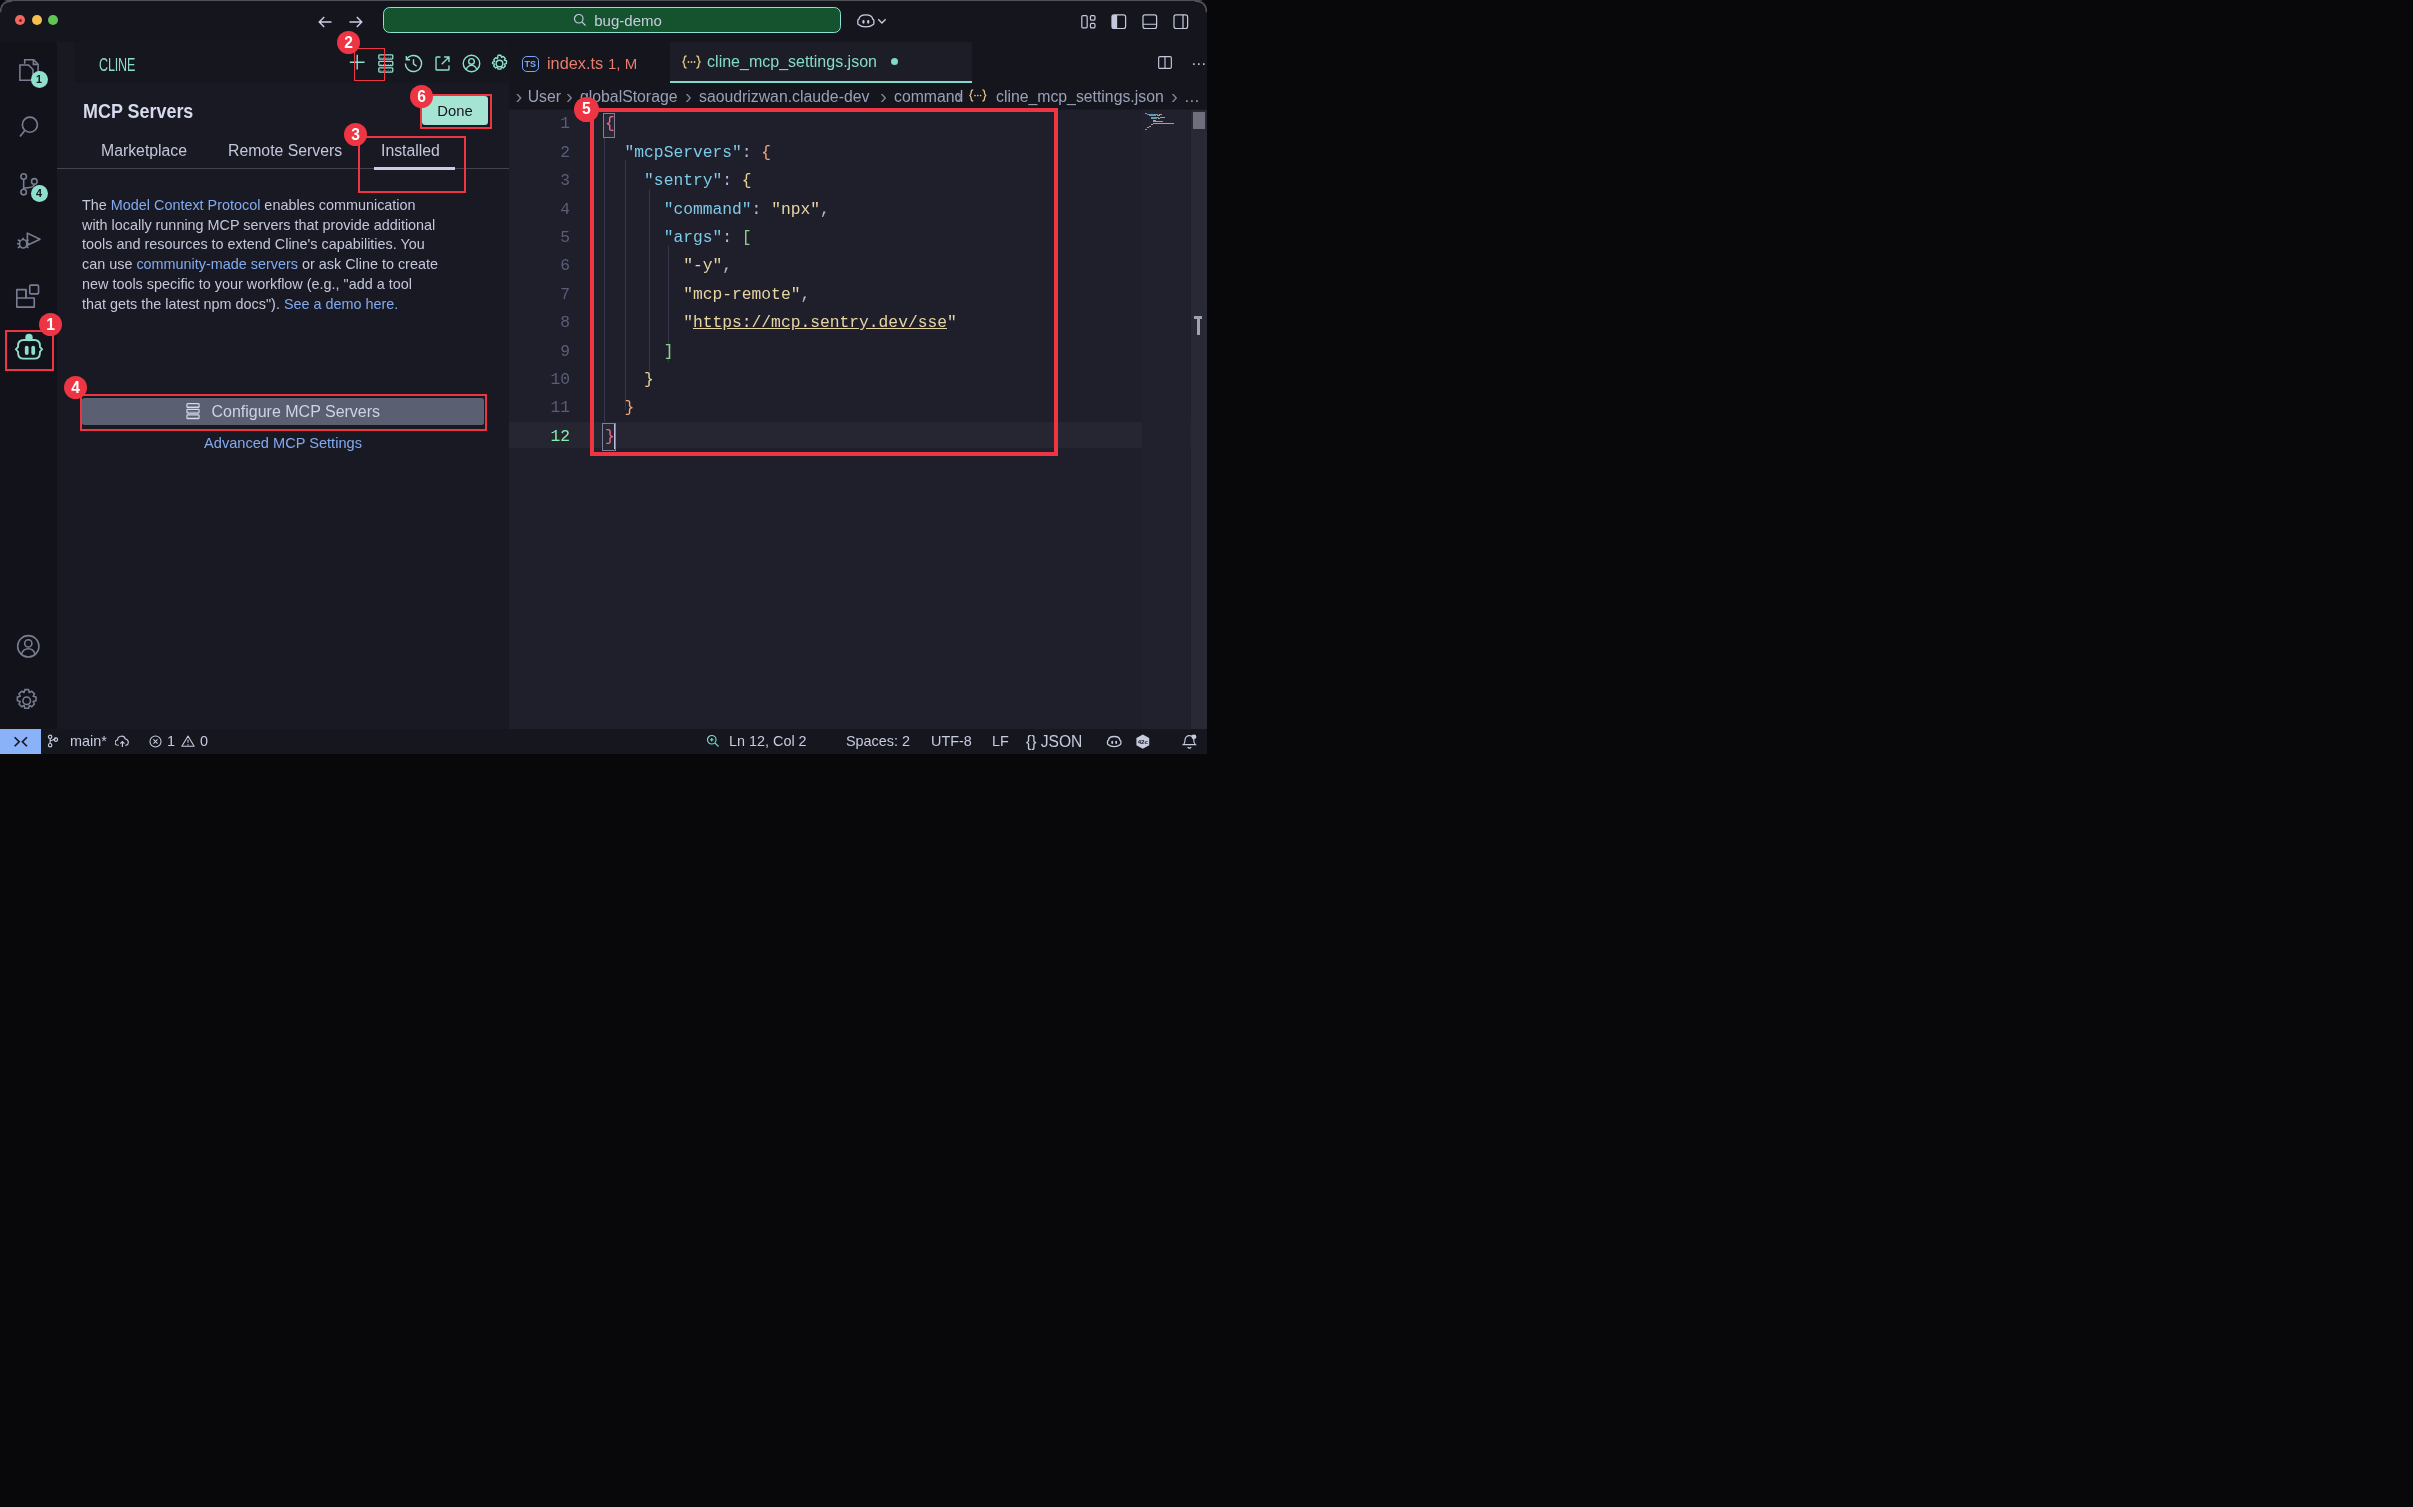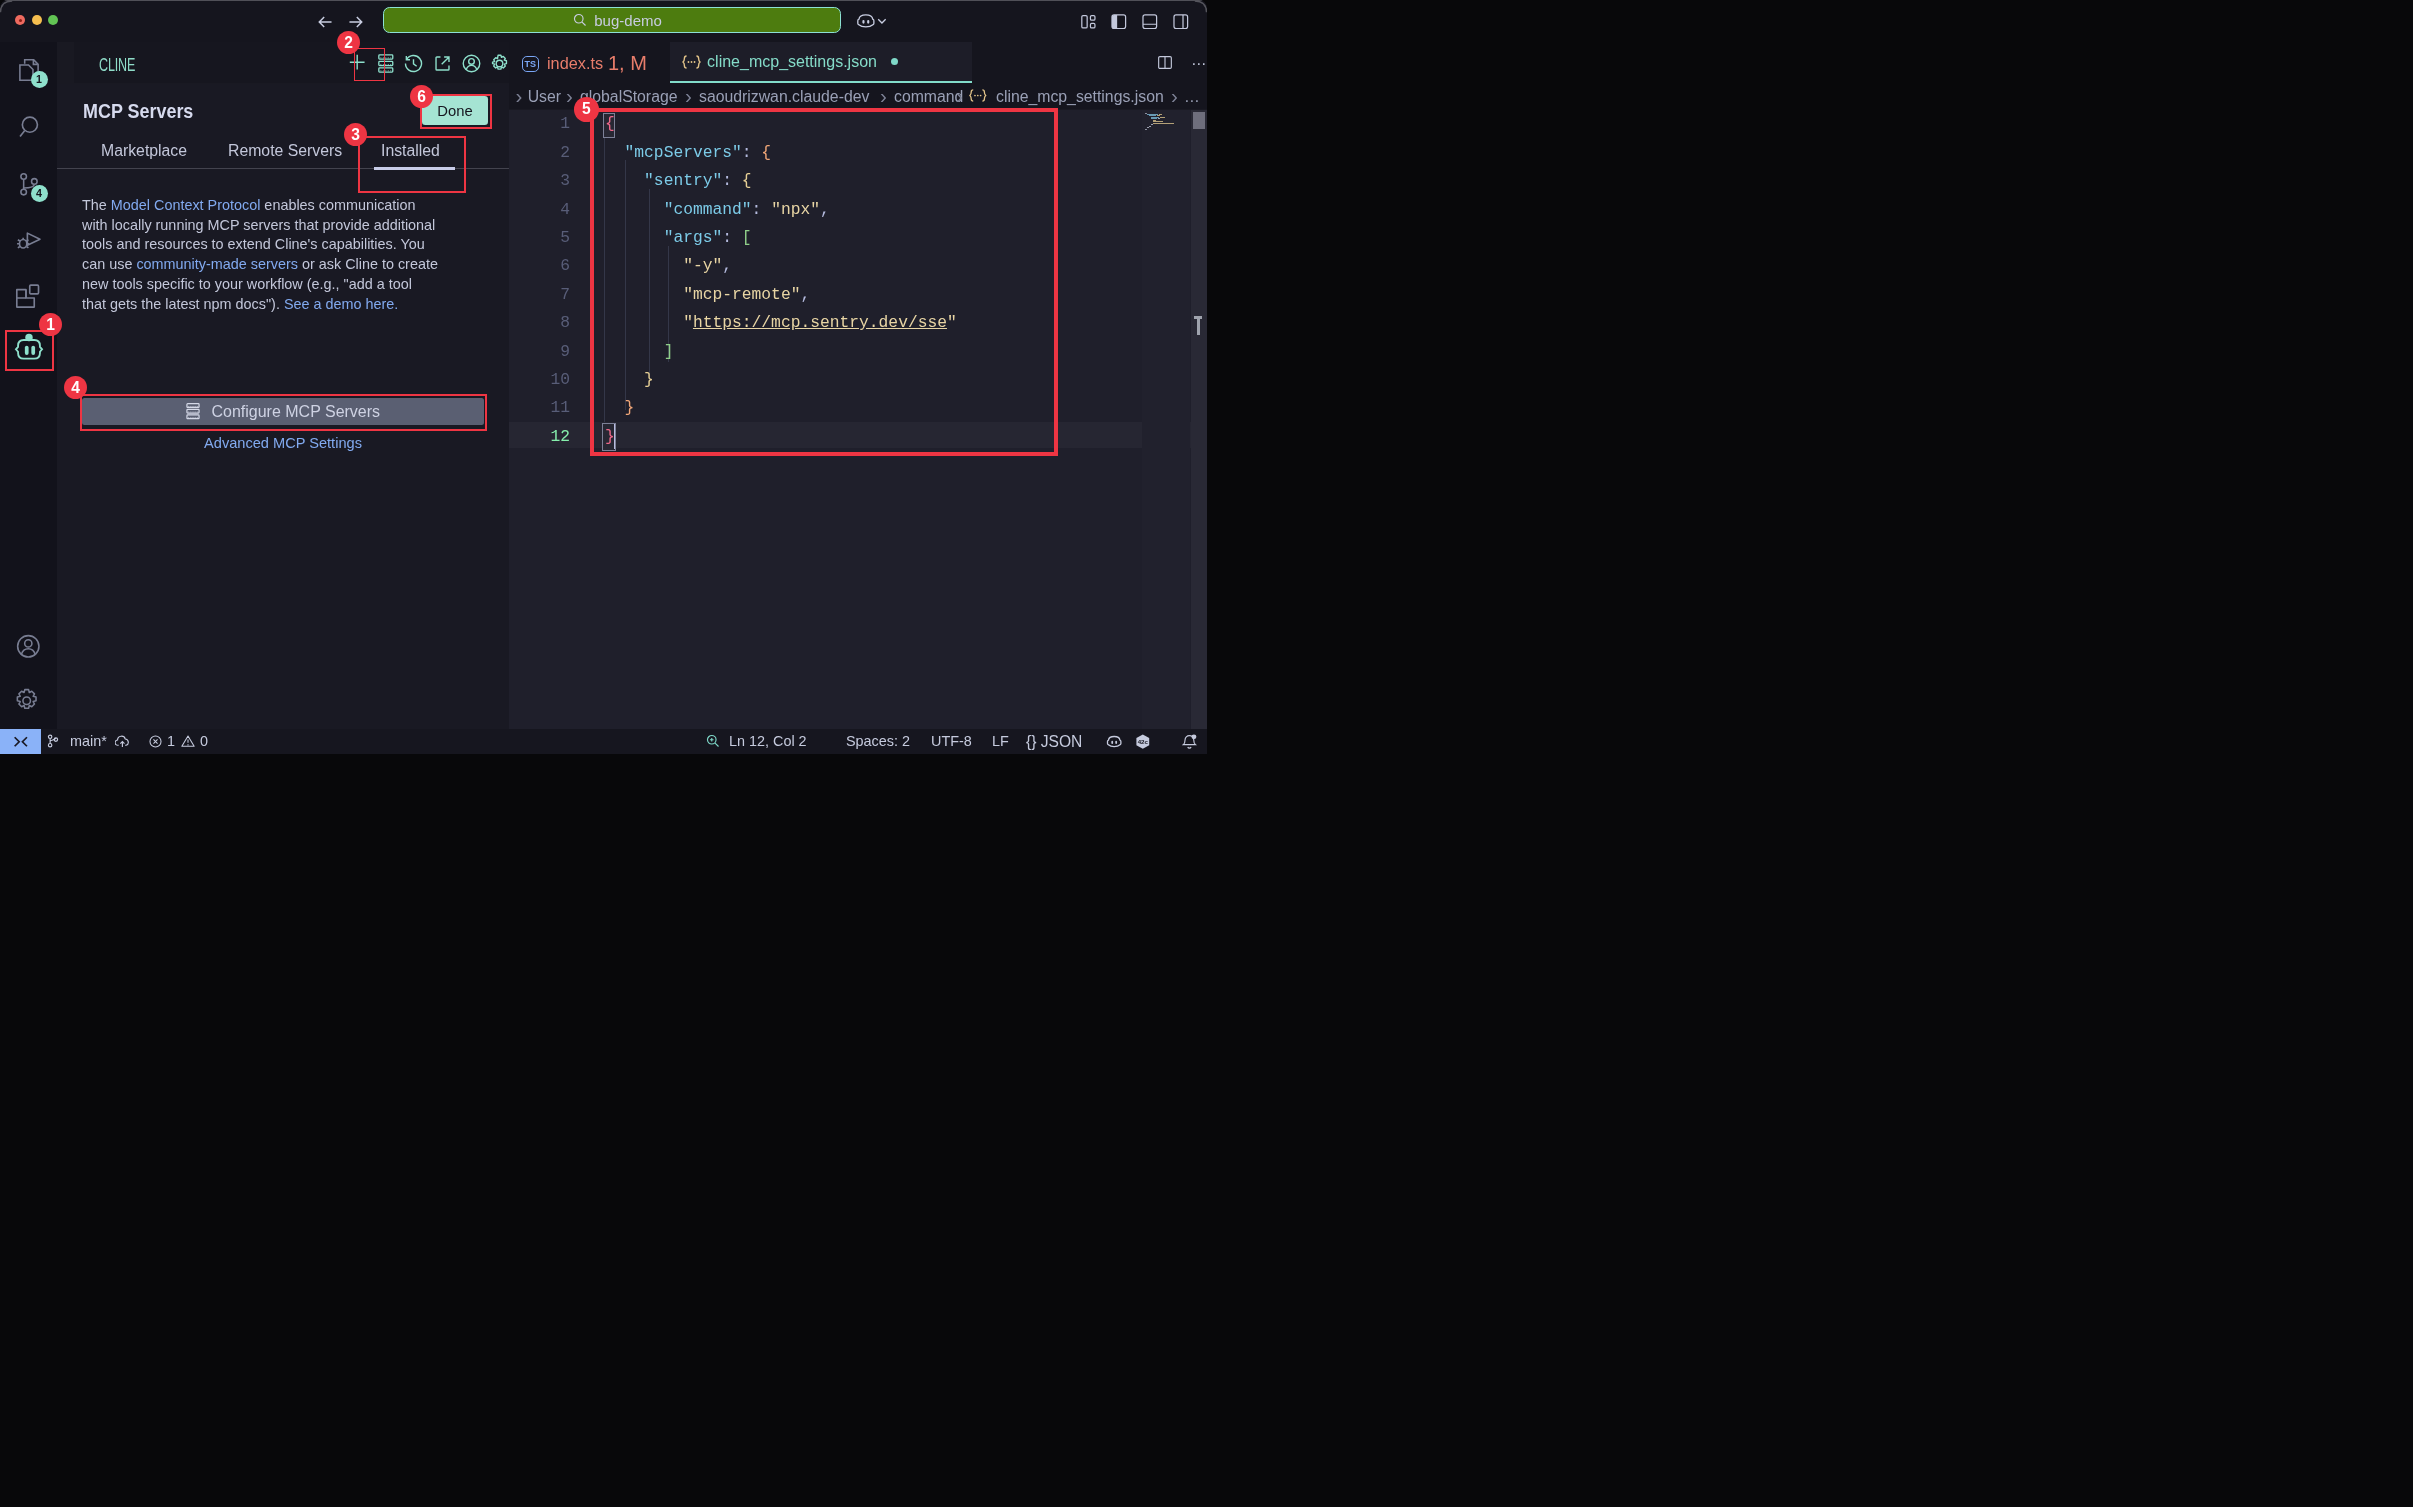--- a/index.html
+++ b/index.html
@@ -5,21 +5,21 @@
 html,body{margin:0;padding:0;background:#08080a;}
 *{box-sizing:border-box;}
 body{font-family:"Liberation Sans",sans-serif;}
 #win{position:relative;width:1207px;height:754px;background:#191922;overflow:hidden;border-radius:8.2px 8.2px 0 0;}
 .abs{position:absolute;}
 svg{display:block;}
 
 #titlebar{left:0;top:0;width:1207px;height:42px;background:#15151e;}
 #topedge{left:0;top:0;width:1207px;height:1px;background:#56565e;opacity:.9;}
 .tl{position:absolute;border-radius:50%;width:9.9px;height:9.9px;top:15.4px;}
-#searchbox{position:absolute;left:383px;top:7.4px;width:458px;height:26px;border:1px solid #8ce0d4;border-radius:6.6px;background:#4d7c0f;display:flex;align-items:center;justify-content:center;padding-left:10.7px;color:#c7cce0;font-size:15px;}
+#searchbox{position:absolute;left:383px;top:7.4px;width:458px;height:26px;border:1px solid #8ce0d4;border-radius:6.6px;background:#14532d;display:flex;align-items:center;justify-content:center;padding-left:10.7px;color:#c7cce0;font-size:15px;}
 
 #activitybar{left:0;top:42px;width:57px;height:687px;background:#12121b;}
 .abadge{position:absolute;border-radius:50%;background:#8ee0cc;color:#15151d;font-weight:bold;text-align:center;width:17px;height:17px;font-size:10.7px;line-height:17px;}
 
 #sideheader{left:74px;top:42px;width:452px;height:41px;background:#16161f;}
 #cline{position:absolute;left:24.5px;top:12.6px;font-size:19px;letter-spacing:-0.2px;color:#8fdcc8;line-height:19px;transform:scaleX(0.66);transform-origin:0 0;}
 #panel{left:57px;top:84px;width:452px;height:645px;background:#191923;}
 #mcptitle{position:absolute;left:26px;top:15.4px;font-size:20.5px;font-weight:bold;color:#d6daee;line-height:24.6px;transform:scaleX(0.875);transform-origin:0 0;}
 #donebtn{position:absolute;left:365px;top:12.3px;width:66px;height:29px;background:#a5e4d3;border-radius:3.3px;color:#15151e;font-size:14.8px;display:flex;align-items:center;justify-content:center;}
 .tab{position:absolute;top:58px;font-size:15.8px;color:#c3c7da;line-height:18px;}
@@ -197,21 +197,21 @@
           <path d="M3.5 4.2v1M6.5 4.2v1M9.5 4.2v1M12.5 4.2v1M15.5 4.2v1M3.5 12.1v1M6.5 12.1v1M9.5 12.1v1M12.5 12.1v1M15.5 12.1v1M3.5 20v1M6.5 20v1M9.5 20v1M12.5 20v1M15.5 20v1" stroke-width="1.3"></path>
         </svg>
         <span>Configure MCP Servers</span>
       </div>
     <div id="advlink">Advanced MCP Settings</div>
   </div>
 
   <div id="tabstrip" class="abs">
     <div class="abs" style="left:12.7px;top:13.5px;width:17px;height:16.4px;border:1.2px solid #7aa7f7;border-radius:4.9px;color:#7aa7f7;font-size:9px;font-weight:bold;text-align:center;line-height:14.8px;">TS</div>
     <div class="abs" style="left:38px;top:12px;font-size:16.3px;line-height:19px;color:#e87d6b;">index.ts</div>
-    <div class="abs" style="left:99px;top:12px;font-size:20px;line-height:19px;color:#e87d6b;">1, M</div>
+    <div class="abs" style="left:99px;top:12px;font-size:15px;line-height:19px;color:#e87d6b;">1, M</div>
     <div id="activetab">
       <svg style="margin-left:11.5px;" width="19" height="14" viewBox="0 0 23 17" fill="none" stroke="#e2c389" stroke-width="1.7">
           <path d="M5.5 1.2c-2 0-2.6 1-2.6 2.8 0 1.4-.2 3.2-1.7 4.5 1.5 1.3 1.7 3.1 1.7 4.5 0 1.8.6 2.8 2.6 2.8M17.5 1.2c2 0 2.6 1 2.6 2.8 0 1.4.2 3.2 1.7 4.5-1.5 1.3-1.7 3.1-1.7 4.5 0 1.8-.6 2.8-2.6 2.8"></path>
           <circle cx="7.8" cy="8.5" r="1.1" fill="#e2c389" stroke="none"></circle>
           <circle cx="11.5" cy="8.5" r="1.1" fill="#e2c389" stroke="none"></circle>
           <circle cx="15.2" cy="8.5" r="1.1" fill="#e2c389" stroke="none"></circle>
         </svg>
       <span style="font-size:16px;color:#85dcc9;margin-left:6.6px;">cline_mcp_settings.json</span>
       <span style="width:7px;height:7px;border-radius:50%;background:#7fd8c8;margin-left:14px;"></span>
     </div>

